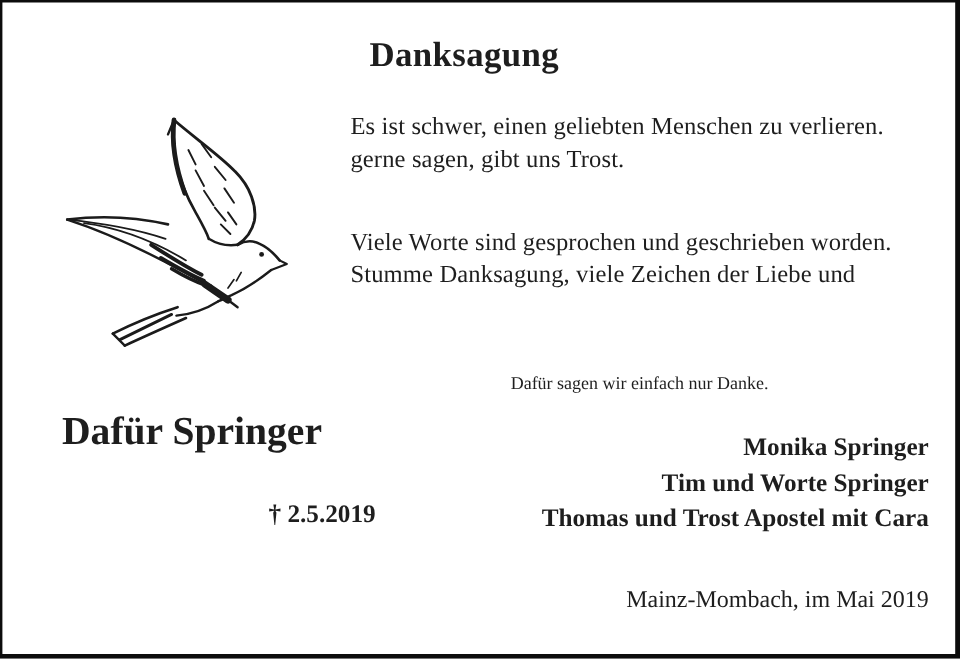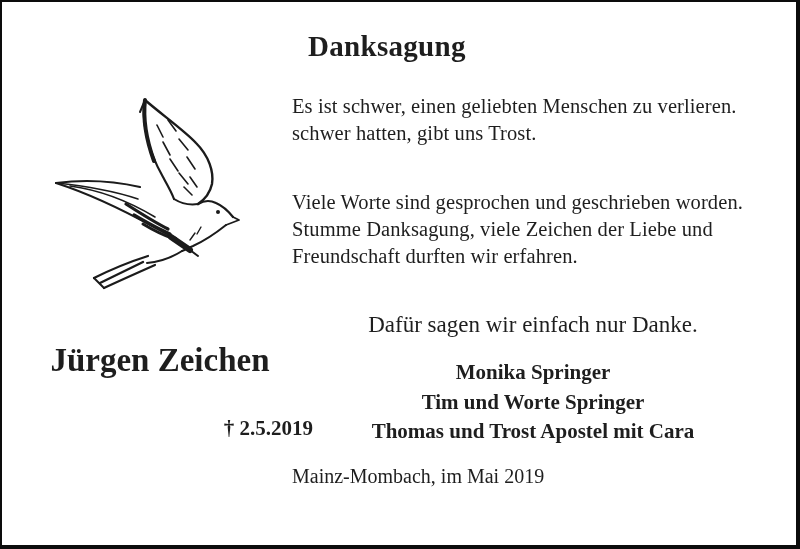--- a/index.html
+++ b/index.html
@@ -34,34 +34,34 @@
     font-size: 20.5px;
     line-height: 27px;
     letter-spacing: 0.1px;
   }
   .para-1 { top: 91px; }
   .para-2 { top: 187px; }
   .thanks {
     left: 290px; top: 310px;
     width: 482px;
     text-align: center;
-    font-size: 23px;
+    font-size: 15px;
   }
   .mourners {
     left: 290px; top: 356px;
     width: 482px;
-    text-align: center;
+    text-align: right;
     font-size: 21px;
     font-weight: bold;
     line-height: 29.5px;
   }
   .place-date {
-    left: 290px; top: 463px;
+    left: 290px; top: 487px;
     width: 482px;
-    text-align: left;
+    text-align: right;
     font-size: 20px;
   }
   .deceased-name {
     left: 5px; top: 340px;
     width: 306px;
     text-align: center;
     font-size: 33px;
     font-weight: bold;
   }
   .death-date {
@@ -120,34 +120,33 @@
 
       <path d="M140,164 C129,171 116,175 105,176" stroke-width="2"></path>
 
       <path d="M106,169 C87,175 68,183 52,191" stroke-width="2.2"></path>
       <path d="M113,178 C95,186 77,194 62,201" stroke-width="2.2"></path>
       <path d="M52,191 L62,201" stroke-width="2"></path>
       <path d="M101,175 L58,196" stroke-width="2.4"></path>
     </g>
   </svg>
 
-  <div class="abs deceased-name">Jürgen Zeichen</div>
+  <div class="abs deceased-name">Dafür Springer</div>
   <div class="abs death-date">† 2.5.2019</div>
 
   <div class="abs title">Danksagung</div>
 
   <div class="abs para para-1">
     <div>Es ist schwer, einen geliebten Menschen zu verlieren.</div>
-    <div>schwer hatten, gibt uns Trost.</div>
+    <div>gerne sagen, gibt uns Trost.</div>
   </div>
 
   <div class="abs para para-2">
     <div>Viele Worte sind gesprochen und geschrieben worden.</div>
     <div>Stumme Danksagung, viele Zeichen der Liebe und</div>
-    <div>Freundschaft durften wir erfahren.</div>
   </div>
 
   <div class="abs thanks">Dafür sagen wir einfach nur Danke.</div>
 
   <div class="abs mourners">
     <div>Monika Springer</div>
     <div>Tim und Worte Springer</div>
     <div>Thomas und Trost Apostel mit Cara</div>
   </div>
 

